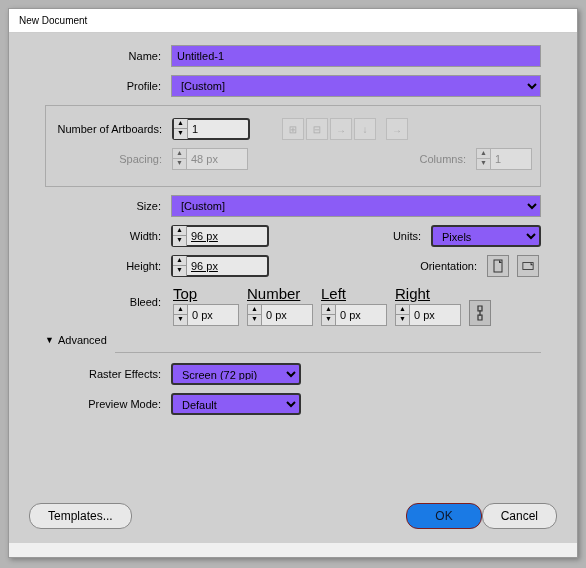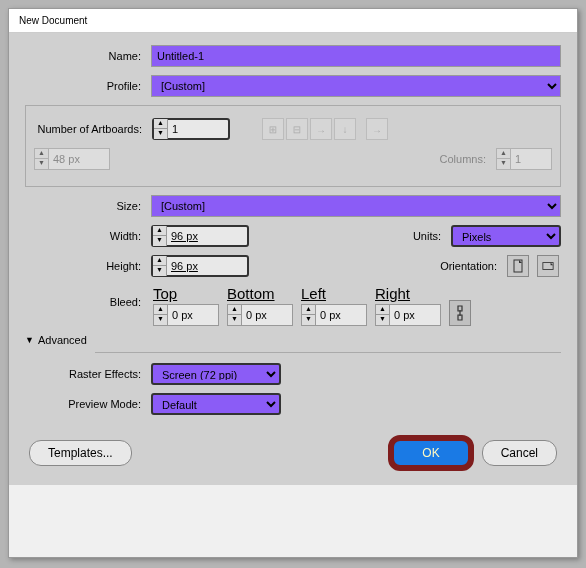--- a/index.html
+++ b/index.html
@@ -1,19 +1,19 @@
 <!DOCTYPE html>
 <html><head>
 <meta charset="utf-8">
 <style>
 * { box-sizing: border-box; margin: 0; padding: 0; font-family: Arial, sans-serif; font-size: 11px; }
 body { background: #b5b5b5; width: 586px; height: 568px; }
 .dialog { width: 570px; height: 550px; background: #f0f0f0; border: 1px solid #999; margin: 8px auto; box-shadow: 2px 2px 5px rgba(0,0,0,0.3); }
 .title-bar { background: #fff; padding: 6px 10px; font-size: 10px; border-bottom: 1px solid #ccc; }
-.content { padding: 12px 16px; background: #d0d0d0; height: 452px; position: relative; }
+.content { padding: 12px 36px; background: #d0d0d0; height: 510px; position: relative; }
 .row { display: flex; align-items: center; margin-bottom: 8px; gap: 6px; }
 .label { text-align: right; width: 120px; padding-right: 4px; color: #000; }
 .label.disabled { color: #888; }
 input[type="text"], select { background: #8b5cf6; border: 1px solid #999; padding: 3px 5px; height: 22px; font-size: 11px; }
 .wide-input { flex: 1; }
 .wide-select { flex: 1; }
 .spinner { display: flex; align-items: center; border: 1px solid #999; background: #e8e8e8; height: 22px; }
 .spinner-btns { display: flex; flex-direction: column; width: 14px; }
 .spinner-btns span { height: 10px; line-height: 8px; text-align: center; font-size: 7px; background: #ddd; border-right: 1px solid #999; cursor: pointer; }
 .spinner-btns span:first-child { border-bottom: 1px solid #999; }
@@ -24,23 +24,23 @@
 .icon-btn { width: 22px; height: 22px; background: #ddd; border: 1px solid #aaa; display: flex; align-items: center; justify-content: center; font-size: 10px; color: #888; }
 .icon-btn.disabled { opacity: 0.5; }
 .orient-btn { width: 22px; height: 22px; background: #c8c8c8; border: 1px solid #888; display: inline-flex; align-items: center; justify-content: center; margin-right: 2px; cursor: pointer; }
 .orient-btn svg { width: 12px; height: 14px; }
 .section-header { display: flex; align-items: center; gap: 4px; margin-top: 8px; margin-bottom: 6px; }
 .section-header .arrow { font-size: 9px; }
 .bleed-row { display: flex; align-items: flex-end; gap: 8px; }
 .bleed-col { display: flex; flex-direction: column; gap: 2px; }
 .bleed-col .lbl { font-size: 15px; color: #000; text-decoration: underline; }
 .link-btn { width: 22px; height: 26px; background: #c0c0c0; border: 1px solid #888; display: flex; align-items: center; justify-content: center; font-size: 12px; margin-bottom: 0; }
-.buttons { position: absolute; bottom: 14px; left: 20px; right: 20px; display: flex; gap: 8px; align-items: center; }
+.buttons { position: absolute; bottom: 14px; left: 20px; right: 20px; display: flex; align-items: center; }
 .btn { padding: 5px 18px; border-radius: 12px; border: 1px solid #888; background: #e8e8e8; cursor: pointer; font-size: 12px; }
-.btn-primary { background: #1a7ae5; color: #fef9c3; border: 6px solid #7f1d1d; padding: 5px 28px; }
+.btn-primary { background: #1a7ae5; color: #0f172a; border: 1px solid #7f1d1d; padding: 5px 28px; }
 .spacer { flex: 1; }
 .med-select { width: 130px; }
 .units-select { width: 110px; }
 .narrow-spinner input { width: 80px; text-decoration: underline; }
 </style>
 </head>
 <body>
 
 <div class="dialog">
   <div class="title-bar">New Document</div>
@@ -72,20 +72,21 @@
         <div class="icon-btns">
           <div class="icon-btn disabled">⊞</div>
           <div class="icon-btn disabled">⊟</div>
           <div class="icon-btn disabled">→</div>
           <div class="icon-btn disabled">↓</div>
           <div style="width:6px"></div>
           <div class="icon-btn disabled">→</div>
         </div>
       </div>
       <div class="row">
+        <div class="label disabled" style="width:112px">Spacing:</div>
         <div class="spinner" style="opacity:0.55">
           <div class="spinner-btns">
               <span>▲</span>
               <span>▼</span>
             </div>
           <input type="text" disabled="" value="48 px" style="">
         </div>
         <div class="spacer"></div>
         <div class="label disabled" style="width:auto">Columns:</div>
         <div class="spinner" style="opacity:0.55">
@@ -152,21 +153,21 @@
         <div class="lbl">Top</div>
         <div class="spinner">
           <div class="spinner-btns">
               <span>▲</span>
               <span>▼</span>
             </div>
           <input type="text" style="width: 50px;" value="0 px">
         </div>
       </div>
       <div class="bleed-col">
-        <div class="lbl">Bottom</div>
+        <div class="lbl">Number</div>
         <div class="spinner">
           <div class="spinner-btns">
               <span>▲</span>
               <span>▼</span>
             </div>
           <input type="text" style="width: 50px;" value="0 px">
         </div>
       </div>
       <div class="bleed-col">
         <div class="lbl">Left</div>

